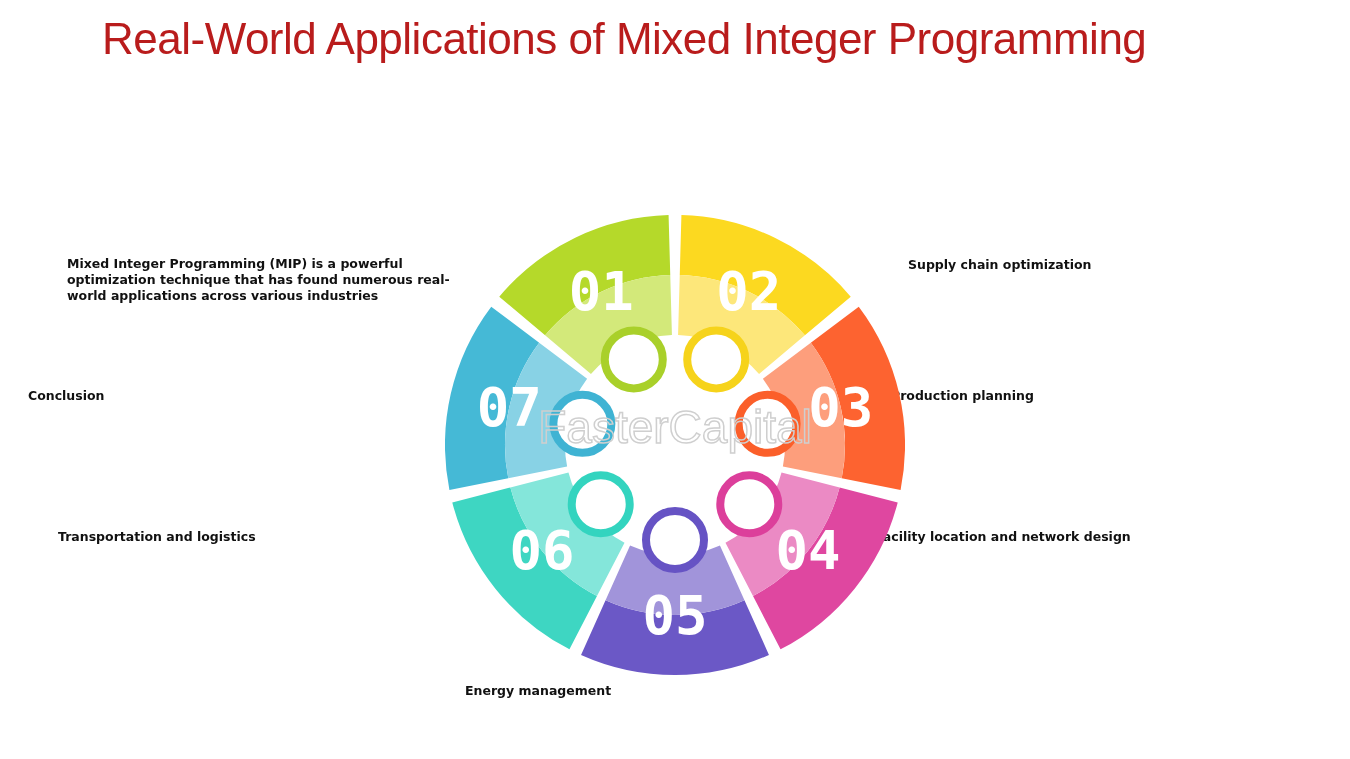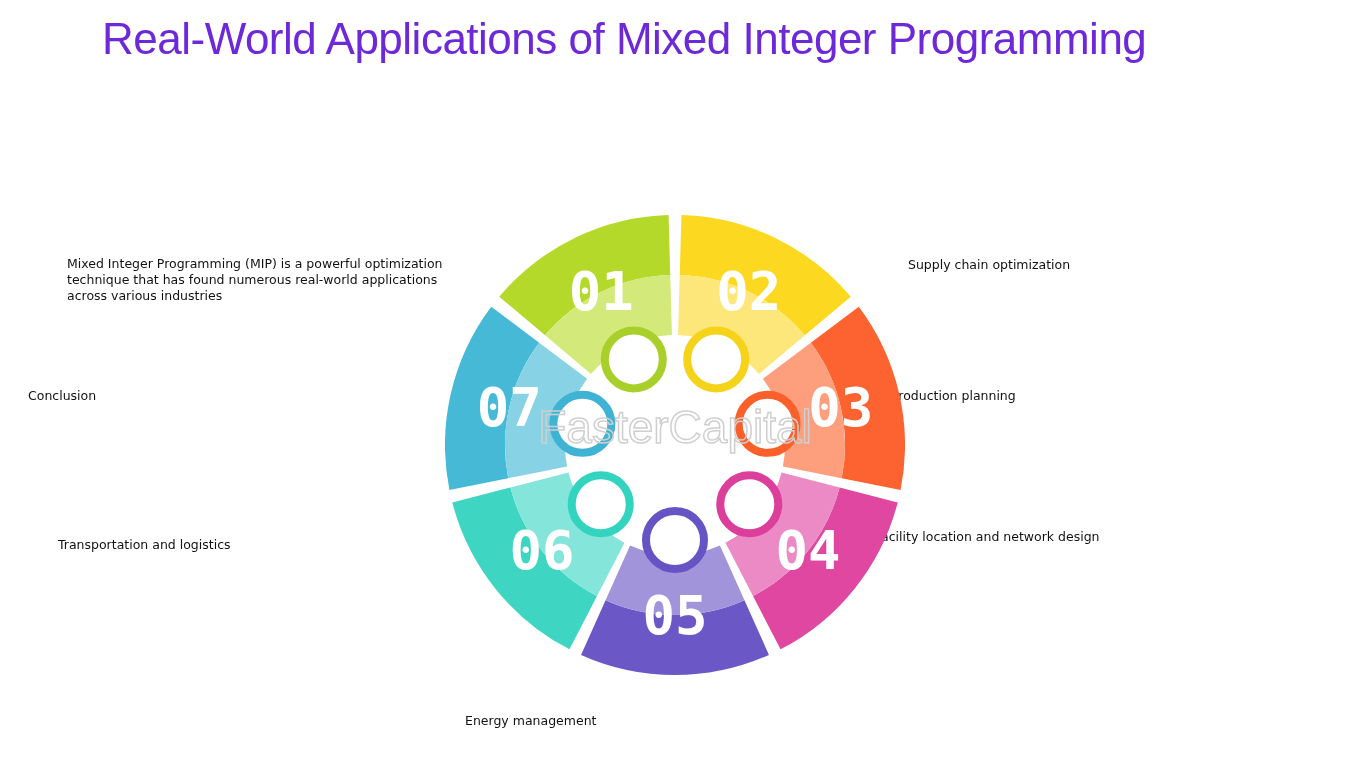--- a/index.html
+++ b/index.html
@@ -3,25 +3,25 @@
   <meta charset="utf-8">
   <style>
     html, body { margin: 0; padding: 0; }
     body {
       width: 1350px; height: 759px; background: #ffffff; position: relative; overflow: hidden;
       font-family: "Liberation Sans", sans-serif; color: #000;
     }
     .title {
       position: absolute; left: 102px; top: 14px;
       font-family: "Liberation Sans", sans-serif; font-size: 44px; letter-spacing: -0.5px;
-      color: #6d28d9; white-space: nowrap;
+      color: #b91c1c; white-space: nowrap;
     }
     .label {
       position: absolute; font-family: "DejaVu Sans", sans-serif; font-size: 12.5px;
-      color: #111; white-space: nowrap; line-height: 16px;
+      color: #111; white-space: nowrap; line-height: 16px; font-weight: bold;
     }
     .intro { left: 67px; top: 256px; white-space: normal; width: 410px; }
     #wheel { position: absolute; left: 445px; top: 205px; }
     .num {
       font-family: "DejaVu Sans Mono", monospace; font-weight: bold; font-size: 54px; fill: #ffffff;
       text-anchor: middle; dominant-baseline: central;
     }
     .wm {
       font-family: "Liberation Sans", sans-serif; font-size: 46px; fill: none; stroke: #cfcfcf; stroke-width: 1.5;
       text-anchor: middle; dominant-baseline: central;
@@ -29,22 +29,22 @@
   </style>
 </head>
 <body>
 
 <div class="title">Real-World Applications of Mixed Integer Programming</div>
 
 <div class="label intro">Mixed Integer Programming (MIP) is a powerful optimization technique that has found numerous real-world applications across various industries</div>
 <div class="label" style="left:908px; top:257px;">Supply chain optimization</div>
 <div class="label" style="left:891px; top:388px;">Production planning</div>
 <div class="label" style="left:875px; top:529px;">Facility location and network design</div>
-<div class="label" style="left:465px; top:683px;margin-top:30px;">Energy management</div>
-<div class="label" style="left:58px; top:529px;margin-top:8px;">Transportation and logistics</div>
+<div class="label" style="left:465px; top:683px;">Energy management</div>
+<div class="label" style="left:58px; top:529px;">Transportation and logistics</div>
 <div class="label" style="left:28px; top:388px;">Conclusion</div>
 
 <svg id="wheel" width="460" height="480" viewBox="0 0 460 480">
   <g id="segs">
       <g>
         <path d="M54.25290573855696,91.63235238550337 A230,230 0 0 1 223.57802309357922,10.089673540718508 L225.25332141699334,70.06628044313976 A170,170 0 0 0 100.0999738067595,130.33695611102422 Z" fill="#b5d92a"></path>
         <path d="M100.0999738067595,130.33695611102422 A170,170 0 0 1 225.25332141699334,70.06628044313976 L226.92861974040744,130.04288734556104 A110,110 0 0 0 145.94704187496203,169.0415598365451 Z" fill="#d3e97a"></path>
         <circle cx="188.78104478383193" cy="154.4079575492702" r="29" fill="#ffffff" stroke="#a9d02a" stroke-width="8"></circle>
         <text class="num" x="156.23976435001507" y="86.83529245658877">01</text>
       </g>

